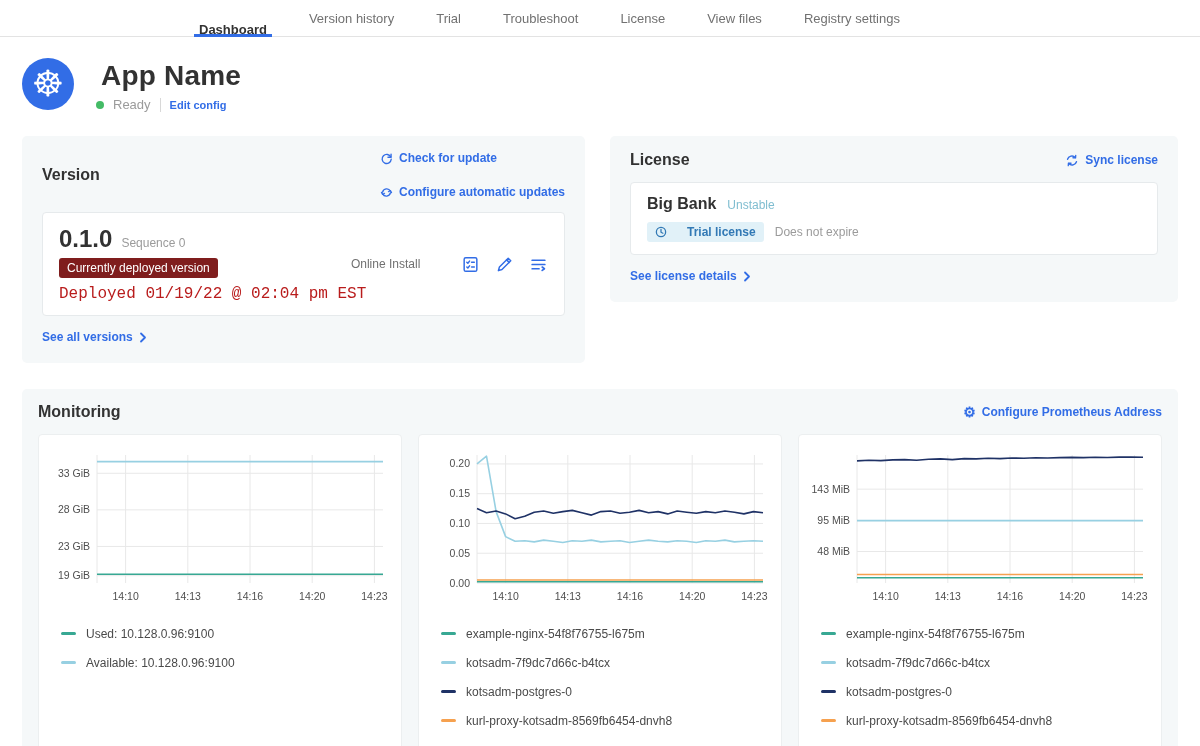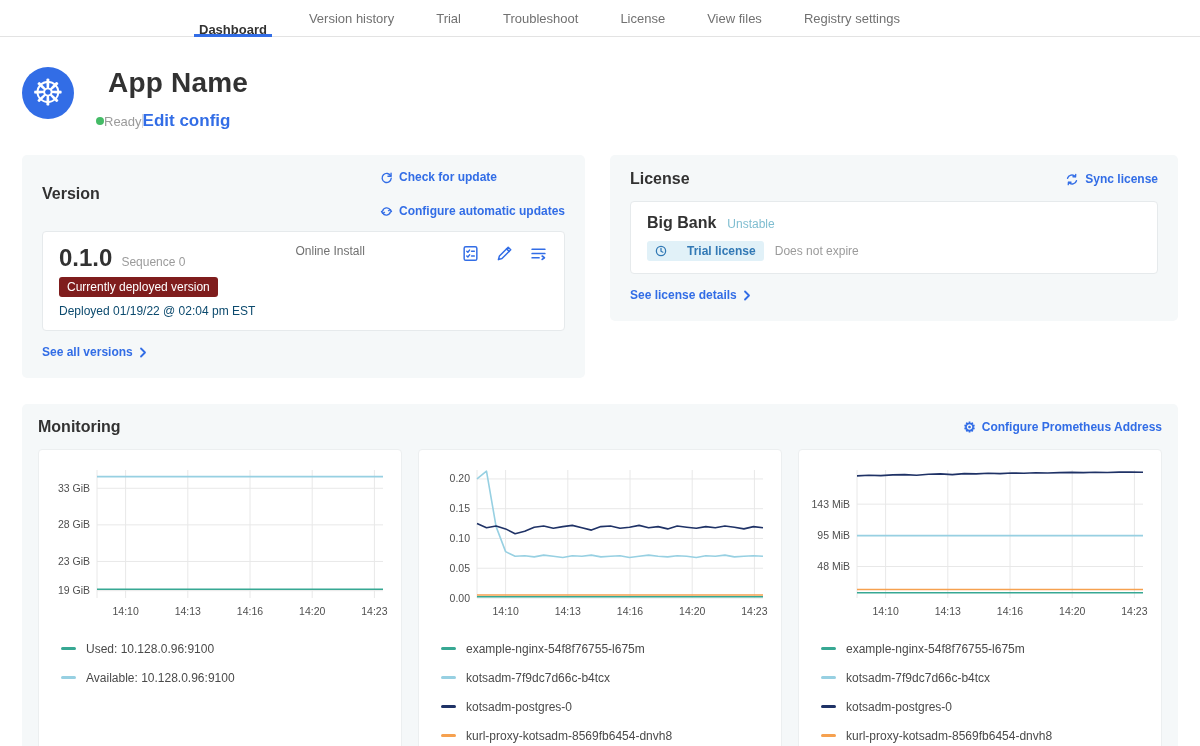--- a/index.html
+++ b/index.html
@@ -10,43 +10,43 @@
   }
   
   .navbar { display: flex; align-items: stretch; height: 37px; border-bottom: 1px solid #e3e3e3; padding-left: 178px; }
   .nav-item { font-size: 13px; color: #717171; padding: 0 21px; display: flex; align-items: center; position: relative; cursor: pointer; white-space: nowrap; }
   .nav-item.active { color: #323232; font-weight: 700; margin-top: 23px; }
   .nav-item.active::after { content: ""; position: absolute; left: 16px; right: 16px; bottom: -1px; height: 3px; background: #326de6; }
   
   .app-header { display: flex; align-items: center; gap: 22px; padding: 18px 0 0 22px; }
   .logo { width: 52px; height: 52px; border-radius: 50%; background: #326de6; display: flex; align-items: center; justify-content: center; flex: 0 0 auto; }
   .logo span { color: #fff; font-size: 36px; line-height: 1; }
-  .app-title { font-size: 28px; font-weight: 700; margin: 12px; letter-spacing: .2px; }
-  .status-row { display: flex; align-items: center; margin-top: 5px; font-size: 13px; }
+  .app-title { font-size: 28px; font-weight: 700; margin: 5px; letter-spacing: .2px; }
+  .status-row { display: flex; align-items: center; gap: 9px; margin-top: 5px; font-size: 13px; }
   .dot { width: 8px; height: 8px; border-radius: 50%; background: #44bb66; }
   .status-text { color: #9b9b9b; }
   .vdiv { width: 1px; height: 14px; background: #d8d8d8; }
   .link { color: #326de6; font-weight: 700; cursor: pointer; text-decoration: none; display: inline-flex; align-items: center; gap: 6px; }
   .link.sm { font-size: 12px; }
-  .link.md { font-size: 17px; }
+  .link.md { font-size: 11px; }
   
   .cards-row { display: flex; gap: 25px; padding: 0 22px; margin-top: 24px; align-items: flex-start; }
   .card { background: #f5f8f9; border-radius: 5px; padding: 15px 20px 18px; }
   .card-version { width: 563px; flex: 0 0 auto; }
   .card-license { flex: 1; }
   .card-header { display: flex; justify-content: space-between; align-items: center; margin-bottom: 13px; }
   .card-title { font-size: 16px; font-weight: 700; }
   .card-links { display: flex; gap: 20px; flex-direction: column; }
   .inner-box { background: #fff; border: 1px solid #e6eaec; border-radius: 4px; padding: 12px 16px; }
-  .version-box { display: flex; align-items: flex-start; }
+  .version-box { display: flex; align-items: center; }
   .version-num-row { display: flex; align-items: baseline; gap: 9px; }
   .version-number { font-size: 24px; font-weight: 700; }
   .sequence { font-size: 12px; color: #9b9b9b; }
   .deploy-badge { display: inline-block; background: #7f1d1d; color: #fff; font-size: 12px; padding: 3px 8px; border-radius: 3px; margin: 5px 0 7px; }
-  .deployed-date { font-size: 12px; color: #0c4a6e; }
+  .deployed-date { font-size: 16px; color: #b91c1c; font-family: Liberation Mono, monospace; }
   .install-type { font-size: 12px; color: #717171; margin: 0 auto; transform: translateX(-28px); }
   .version-icons { display: flex; align-items: center; gap: 15px; }
   .icon-btn { cursor: pointer; display: flex; }
   .below-link { margin-top: 14px; }
   
   .license-row1 { display: flex; align-items: baseline; gap: 11px; }
   .license-name { font-size: 16px; font-weight: 700; }
   .channel { font-size: 12px; color: #7fbdd0; }
   .license-row2 { display: flex; align-items: center; gap: 11px; margin-top: 9px; }
   .trial-badge { display: inline-flex; align-items: center; gap: 20px; background: #e1f1f8; color: #3279b5; font-size: 12px; font-weight: 700; padding: 3px 8px; border-radius: 3px; }

